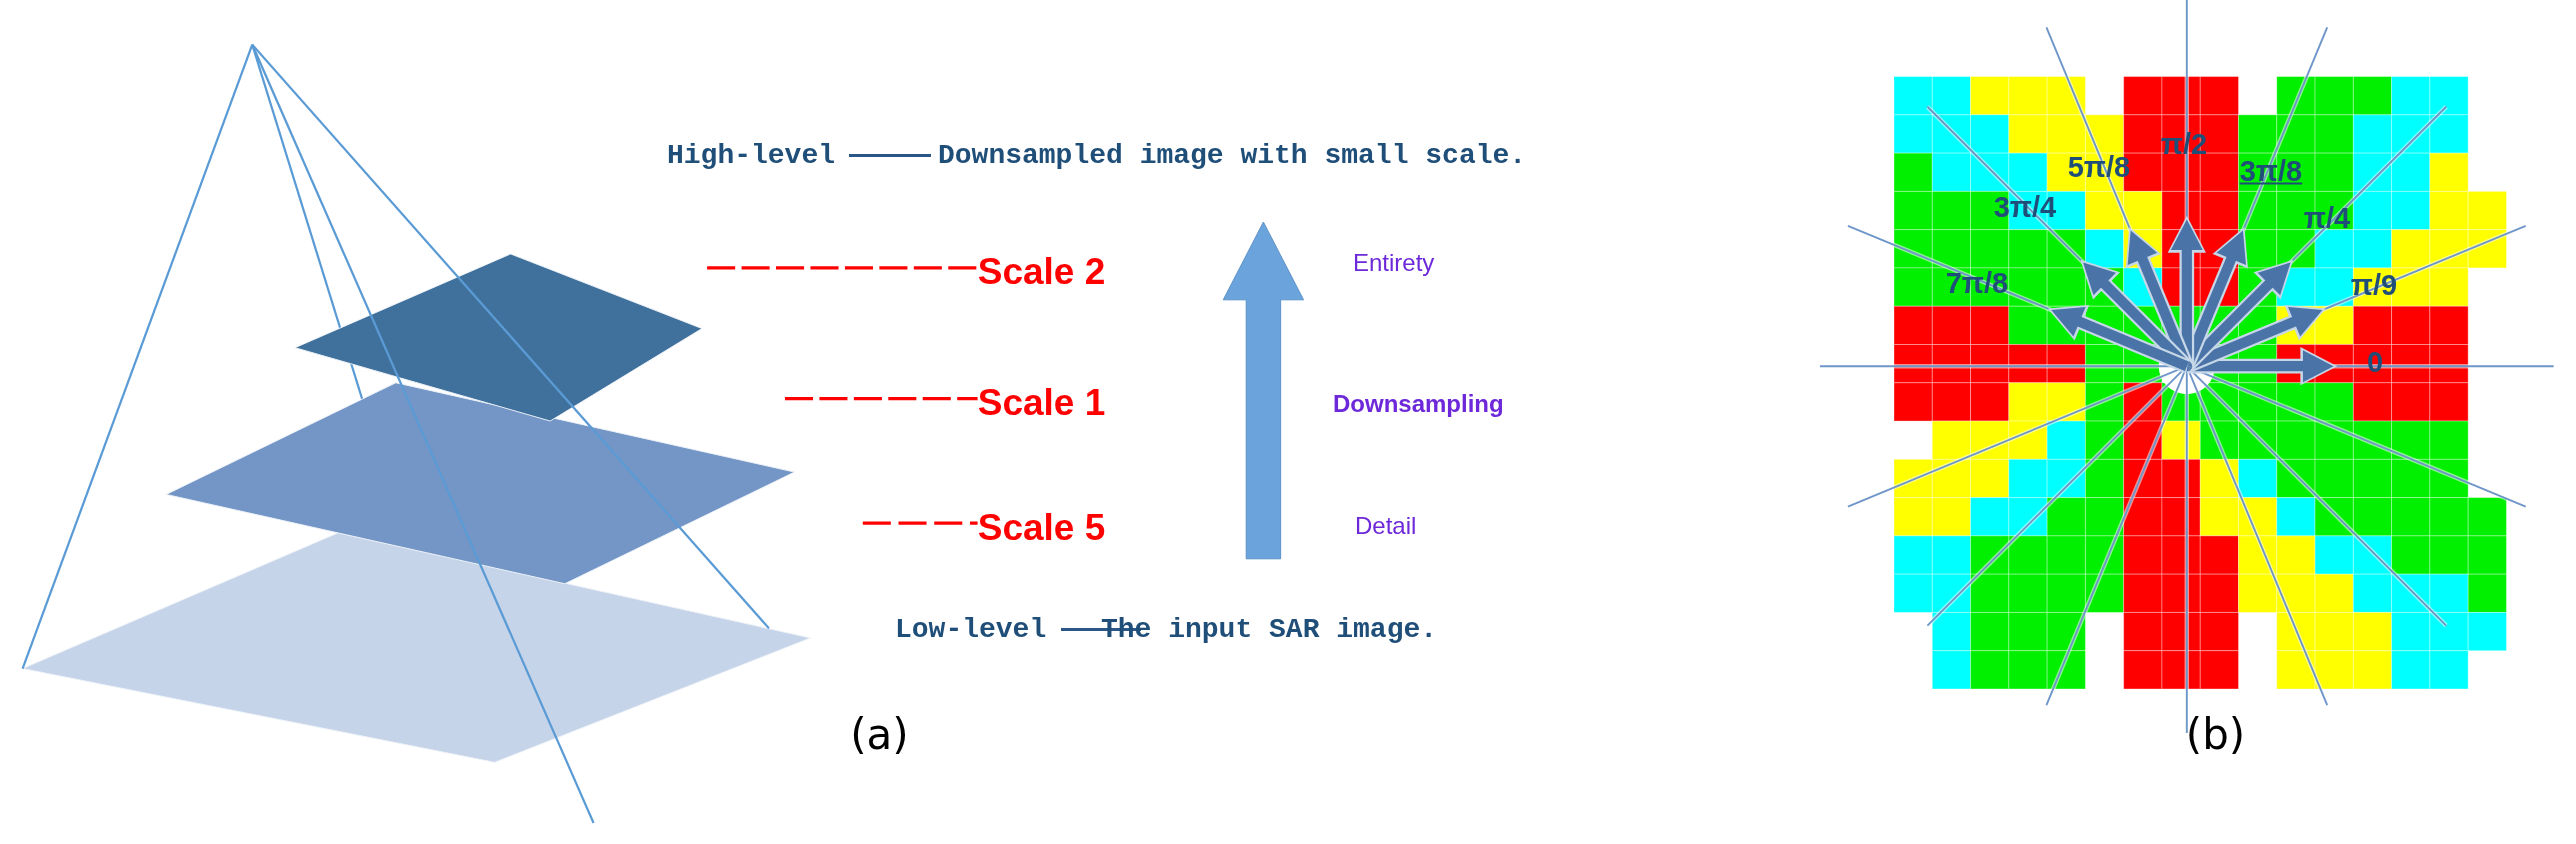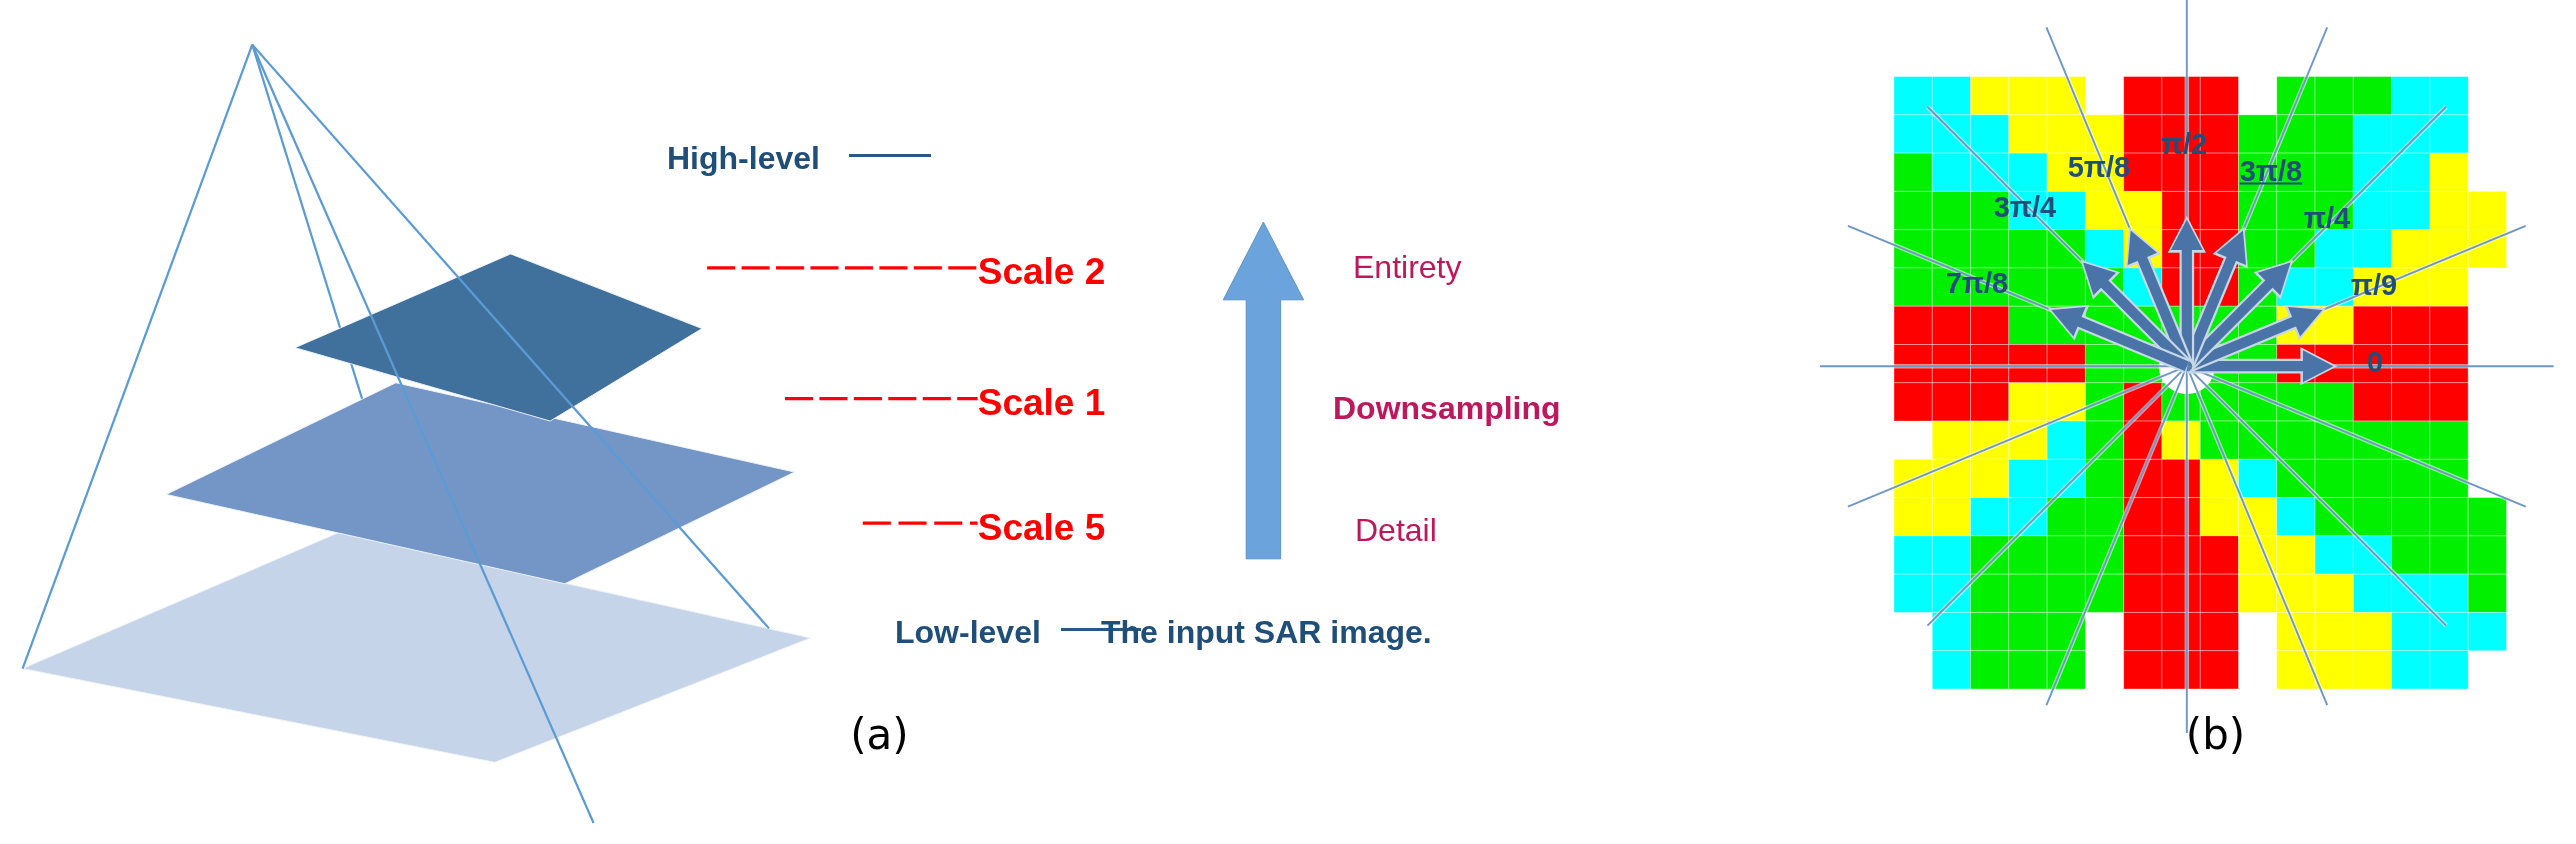--- a/index.html
+++ b/index.html
@@ -1,24 +1,24 @@
 <!DOCTYPE html>
 <html style="font-size:10.2px"><head>
 <meta charset="utf-8">
 <style>
   html,body{margin:0;padding:0;background:#ffffff;}
   .stage{position:relative;width:2576px;height:844px;background:#ffffff;overflow:hidden;
          font-family:"Liberation Sans",sans-serif;}
   svg{position:absolute;top:0;left:0;}
   .txt{position:absolute;white-space:nowrap;}
   .bold{font-weight:bold;}
-  .hl-row{font-size:32px;font-weight:bold;color:#1f4e79;}
+  .hl-row{font-size:28px;font-weight:bold;color:#1f4e79;font-family:Liberation Mono, monospace;}
   .connector{position:absolute;height:3.2px;background:#2a5788;}
   .scale-label{position:absolute;width:147px;text-align:center;font-size:37px;font-weight:bold;color:#ff0000;}
-  .side-label{font-size:32px;color:#be185d;}
+  .side-label{font-size:24px;color:#6d28d9;}
   .caption{position:absolute;width:153px;text-align:center;font-size:42px;color:#000000;
            font-family:"DejaVu Sans",sans-serif;}
   .b-label{position:absolute;transform:translate(-50%,-50%);font-size:29px;font-weight:bold;
            color:#1f4e79;z-index:5;}
 </style>
 </head>
 <body>
 
 <div class="stage">
 
@@ -36,20 +36,21 @@
 
     <line x1="1108" y1="420" x2="1532" y2="420" stroke="#ff0000" stroke-width="5" stroke-dasharray="44 10"></line>
     <line x1="1230" y1="625" x2="1532" y2="625" stroke="#ff0000" stroke-width="5" stroke-dasharray="44 10"></line>
     <line x1="1352" y1="820" x2="1532" y2="820" stroke="#ff0000" stroke-width="5" stroke-dasharray="44 12"></line>
 
     <polygon points="1953,876 1953,470 1917,470 1980,348 2043,470 2007,470 2007,876" fill="#6ba3dc" stroke="#5a90c4" stroke-width="1.5"></polygon>
   </svg>
 
   <div class="txt hl-row" style="left:667px;top:140px;">High-level</div>
   <div class="connector" style="left:849px;top:154px;width:82px;"></div>
+  <div class="txt hl-row" style="left:938px;top:140px;">Downsampled image with small scale.</div>
 
   <div class="scale-label" style="left:968px;top:251px;">Scale 2</div>
   <div class="scale-label" style="left:968px;top:382px;">Scale 1</div>
   <div class="scale-label" style="left:968px;top:507px;">Scale 5</div>
 
   <div class="txt side-label" style="left:1353px;top:249px;">Entirety</div>
   <div class="txt side-label bold" style="left:1333px;top:390px;">Downsampling</div>
   <div class="txt side-label" style="left:1355px;top:512px;">Detail</div>
 
   <div class="txt hl-row" style="left:895px;top:614px;">Low-level</div>

